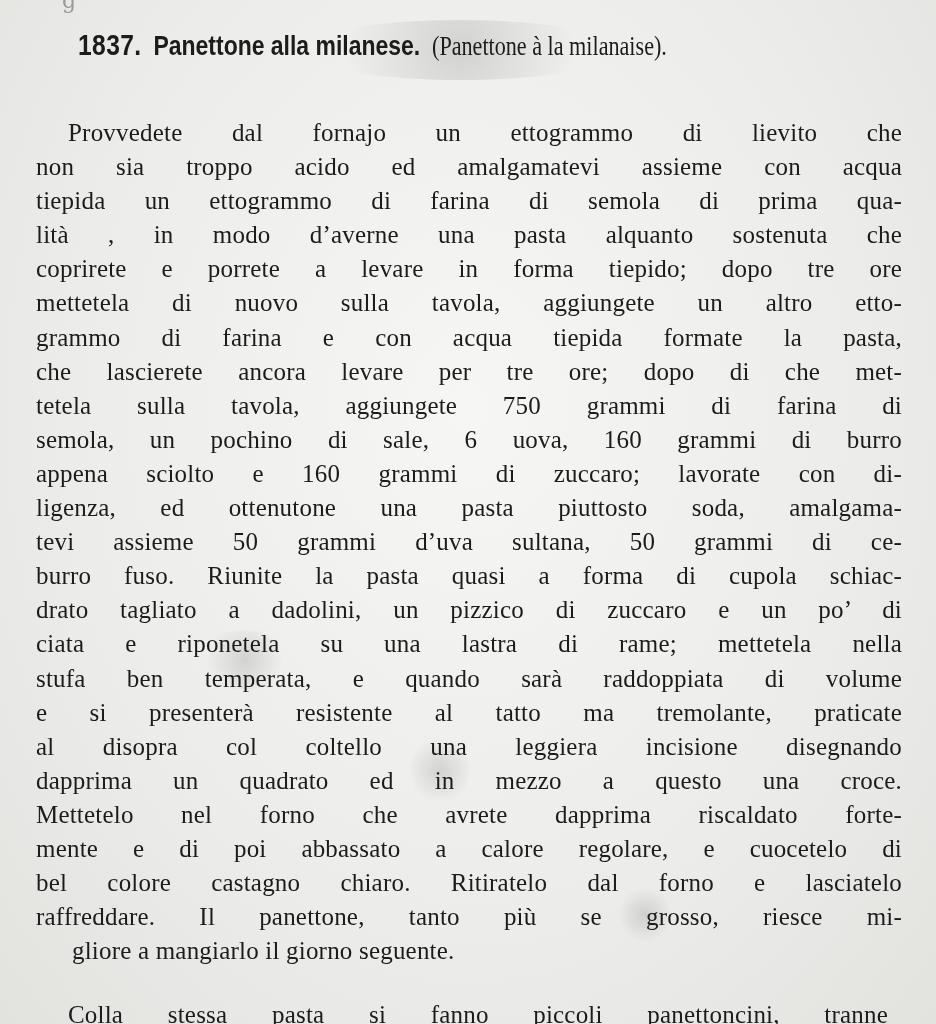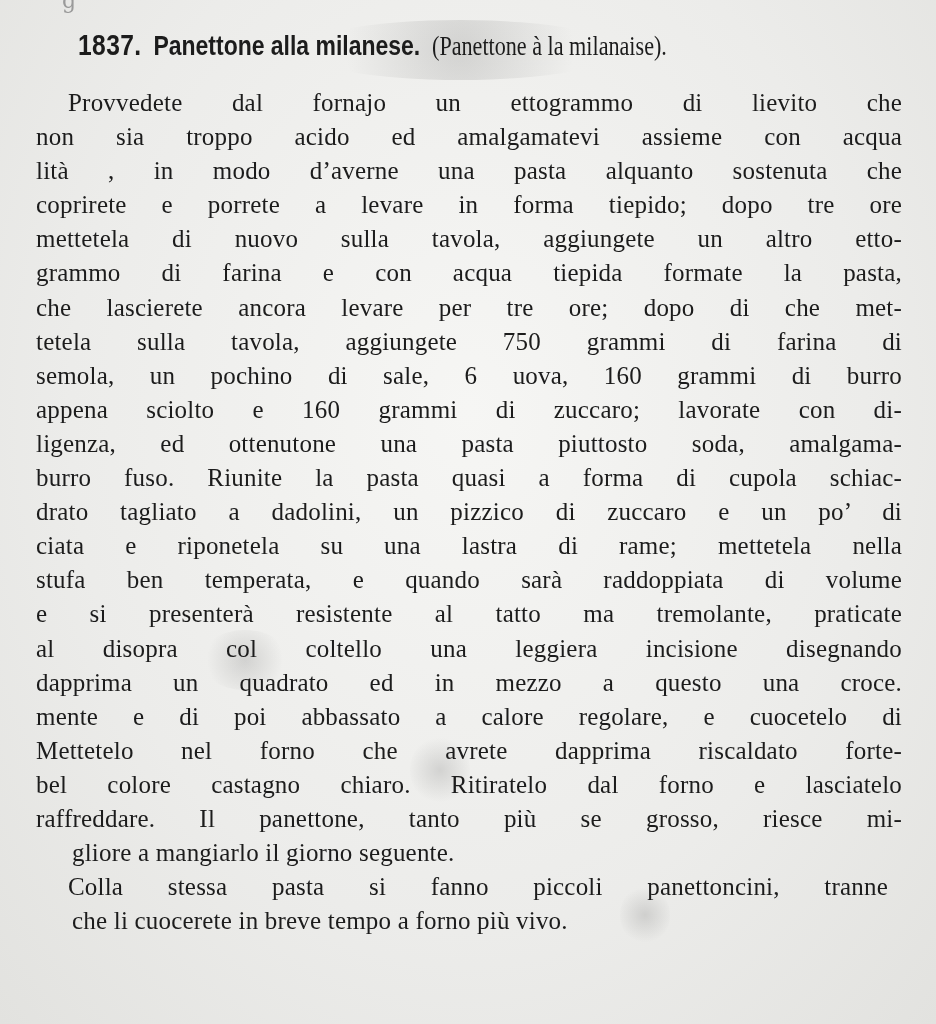--- a/index.html
+++ b/index.html
@@ -24,21 +24,21 @@
   .heading .fr { font-size:27px; margin-left:10px; font-family:"Liberation Serif", serif; }
   .body {
     position:absolute; left:36px; top:86px; width:866px;
   }
   .line {
     height:34.1px; line-height:34px; font-size:25px;
     white-space:nowrap; text-align:justify; text-align-last:justify;
     font-family: "Liberation Serif", "DejaVu Serif", serif;
     letter-spacing:0.2px;
   }
-  .line.indent { padding-left:32px; }
+  .line.indent { padding-left:32px;margin-top:30px; }
   .line.last { text-align-last:left;margin-left:36px; }
   .smudge {
     position:absolute; border-radius:50%;
     background: radial-gradient(circle, rgba(80,80,80,0.18) 0%, rgba(80,80,80,0) 70%);
     pointer-events:none;
   }
 </style>
 </head>
 <body>
 
@@ -52,37 +52,39 @@
 
   <div class="heading">
     <span class="num">1837.</span>
     <span class="title">Panettone alla milanese.</span>
     <span class="fr">(Panettone à la milanaise).</span>
   </div>
 
   <div class="body">
     <div class="line indent">Provvedete dal fornajo un ettogrammo di lievito che</div>
     <div class="line">non sia troppo acido ed amalgamatevi assieme con acqua</div>
+    <div class="line">tiepida un ettogrammo di farina di semola di prima qua-</div>
     <div class="line">lità , in modo d’averne una pasta alquanto sostenuta che</div>
     <div class="line">coprirete e porrete a levare in forma tiepido; dopo tre ore</div>
     <div class="line">mettetela di nuovo sulla tavola, aggiungete un altro etto-</div>
     <div class="line">grammo di farina e con acqua tiepida formate la pasta,</div>
     <div class="line">che lascierete ancora levare per tre ore; dopo di che met-</div>
     <div class="line">tetela sulla tavola, aggiungete 750 grammi di farina di</div>
     <div class="line">semola, un pochino di sale, 6 uova, 160 grammi di burro</div>
     <div class="line">appena sciolto e 160 grammi di zuccaro; lavorate con di-</div>
     <div class="line">ligenza, ed ottenutone una pasta piuttosto soda, amalgama-</div>
+    <div class="line">tevi assieme 50 grammi d’uva sultana, 50 grammi di ce-</div>
     <div class="line">burro fuso. Riunite la pasta quasi a forma di cupola schiac-</div>
     <div class="line">drato tagliato a dadolini, un pizzico di zuccaro e un po’ di</div>
     <div class="line">ciata e riponetela su una lastra di rame; mettetela nella</div>
     <div class="line">stufa ben temperata, e quando sarà raddoppiata di volume</div>
     <div class="line">e si presenterà resistente al tatto ma tremolante, praticate</div>
     <div class="line">al disopra col coltello una leggiera incisione disegnando</div>
     <div class="line">dapprima un quadrato ed in mezzo a questo una croce.</div>
+    <div class="line">Mettetelo nel forno che avrete dapprima riscaldato forte-</div>
     <div class="line">mente e di poi abbassato a calore regolare, e cuocetelo di</div>
-    <div class="line">Mettetelo nel forno che avrete dapprima riscaldato forte-</div>
     <div class="line">bel colore castagno chiaro. Ritiratelo dal forno e lasciatelo</div>
     <div class="line">raffreddare. Il panettone, tanto più se grosso, riesce mi-</div>
     <div class="line last">gliore a mangiarlo il giorno seguente.</div>
     <div class="line indent" style="width:820px;">Colla stessa pasta si fanno piccoli panettoncini, tranne</div>
     <div class="line last">che li cuocerete in breve tempo a forno più vivo.</div>
   </div>
 </div>
 
 </body></html>

